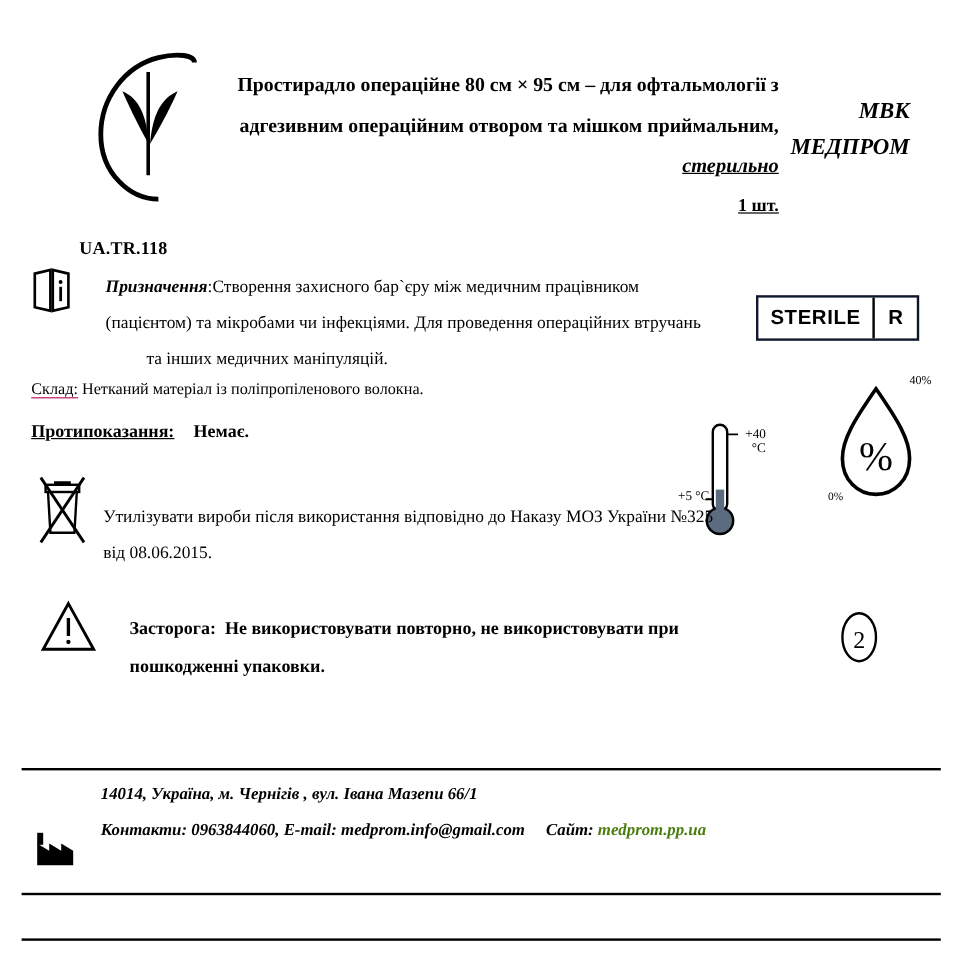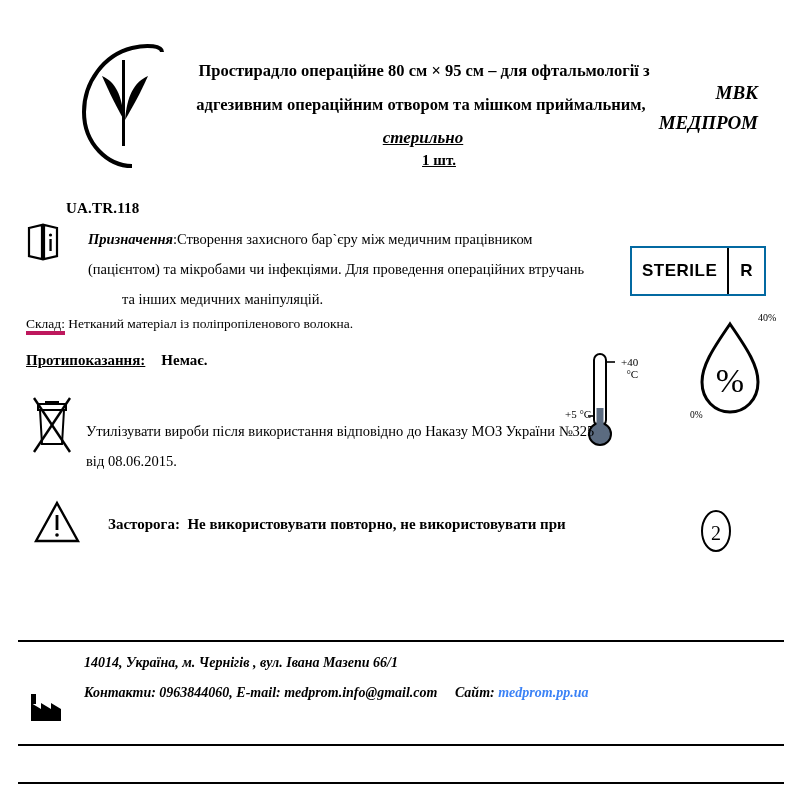--- a/index.html
+++ b/index.html
@@ -21,68 +21,68 @@
   .ukr-mark {
     position: absolute; left: 70px; top: 14px; width: 110px; height: 130px;
   }
   .ukr-mark svg { display:block; }
   .ukr-code {
     position: absolute; left: 66px; top: 172px;
     font-family: "Liberation Serif", serif;
     font-size: 15px; font-weight: bold; letter-spacing: .2px;
   }
   .title-block {
-    position: absolute; left: 181px; top: 26px; width: 480px;
-    text-align: center;
+    position: absolute; left: 169px; top: 26px; width: 480px;
+    text-align: right;
   }
   .title-line {
     font-size: 16.5px; font-weight: bold; line-height: 34px;
     white-space: nowrap;
   }
   .title-line.l1 { padding-left: 6px; }
   .sterile-word {
     font-size: 17px; font-weight: bold; font-style: italic;
     text-decoration: underline; margin-top: 6px; display:inline-block;
     padding-left: 4px;
   }
   .qty {
-    font-size: 15px; font-weight: bold; margin-top: 4px; padding-left: 36px; text-decoration: underline;
+    font-size: 15px; font-weight: bold; margin-top: 16px; padding-left: 36px; text-decoration: underline;
   }
   .brand {
     position: absolute; right: 42px; top: 50px; width: 140px;
     text-align: right; font-style: italic; font-weight: bold;
     font-size: 19px; line-height: 30px;
   }
 
   .leaflet-icon { position: absolute; left: 26px; top: 222px; }
   .purpose {
     position: absolute; left: 88px; top: 224px; width: 520px;
   }
   .purpose .ln { font-size: 14.5px; line-height: 30px; white-space: nowrap; }
   .purpose .lbl { font-weight: bold; font-style: italic; }
   .purpose .ln.l3 { padding-left: 34px; }
 
   .sklad {
     position: absolute; left: 26px; top: 316px; font-size: 13.5px;
     white-space: nowrap;
   }
-  .sklad .lbl { border-bottom: 4px solid #be185d; }
+  .sklad .lbl { border-bottom: 1px solid #be185d; }
 
   .contra {
     position: absolute; left: 26px; top: 352px; font-size: 15px; font-weight: bold;
     white-space: nowrap;
   }
   .contra .lbl { text-decoration: underline; }
   .contra .val { font-weight: bold; padding-left: 16px; }
 
   
   .sterile-box {
     position: absolute; left: 630px; top: 246px;
-    border: 2px solid #0369a1; display: flex; align-items: stretch;
-    height: 50px;
+    border: 2px solid #0f172a; display: flex; align-items: stretch;
+    height: 38px;
   }
   .sterile-box .s-text {
     padding: 0 10px; font-size: 17px; font-weight: bold; letter-spacing: .5px;
     display:flex; align-items:center; font-family: "Liberation Sans", sans-serif;
   }
   .sterile-box .s-r {
     border-left: 2px solid #000; padding: 0 11px; font-size: 17px; font-weight: bold;
     display:flex; align-items:center; font-family: "Liberation Sans", sans-serif;
   }
 
@@ -113,21 +113,21 @@
   .hr { position: absolute; left: 18px; width: 766px; border-top: 2px solid #000; }
   .hr.top { top: 640px; }
   .hr.bottom { top: 744px; }
   .hr.bottom2 { top: 782px; }
 
   .footer { position: absolute; left: 84px; top: 648px; width: 700px; }
   .footer .ln {
     font-size: 14px; font-style: italic; font-weight: bold; line-height: 30px;
     white-space: nowrap;
   }
-  .site-url { color: #3b82f6; }
+  .site-url { color: #4d7c0f; }
   .factory-icon { position: absolute; left: 28px; top: 690px; }
 </style>
 </head>
 <body>
 
 <div class="page">
 
   <div class="header">
 
     <div class="ukr-mark">
@@ -218,20 +218,21 @@
 
   <div class="warn-icon">
     <svg width="46" height="44" viewBox="0 0 46 44">
       <path d="M23 3 L44 41 L2 41 Z" fill="none" stroke="#000" stroke-width="2.4"></path>
       <rect x="21.6" y="15" width="2.8" height="15" fill="#000"></rect>
       <circle cx="23" cy="35" r="1.8" fill="#000"></circle>
     </svg>
   </div>
   <div class="warn-text">
     <div class="ln"><span class="lbl">Засторога:</span>&nbsp;&nbsp;<span>Не використовувати повторно, не використовувати при</span></div>
+    <div class="ln">пошкодженні упаковки.</div>
   </div>
 
   <div class="two-circle">
     <svg width="44" height="46" viewBox="0 0 44 46">
       <ellipse cx="22" cy="23" rx="14" ry="20" fill="none" stroke="#000" stroke-width="2"></ellipse>
       <text x="22" y="32" font-size="20" font-family="Liberation Serif, serif" text-anchor="middle" fill="#000">2</text>
     </svg>
   </div>
 
   <div class="dates-row">

